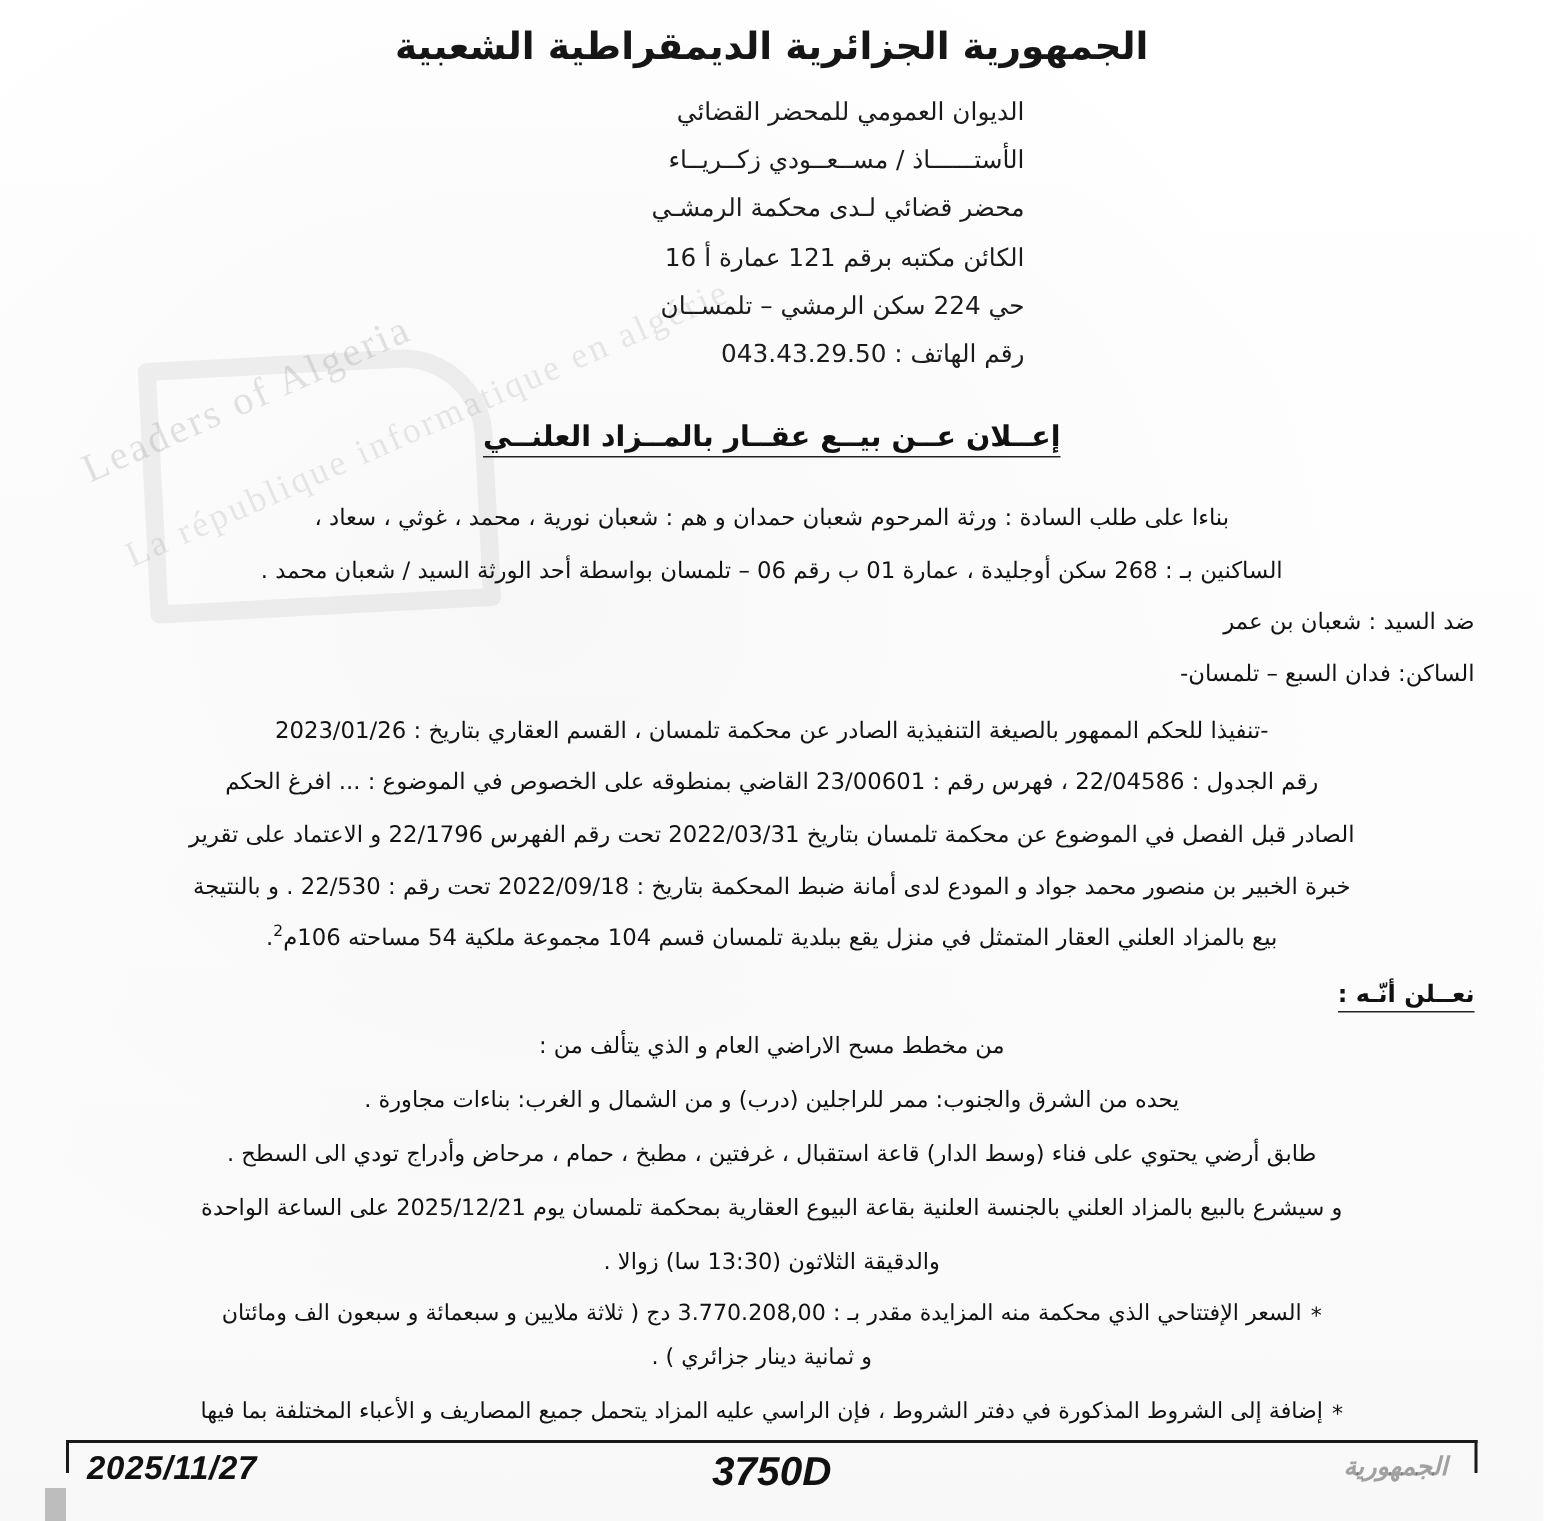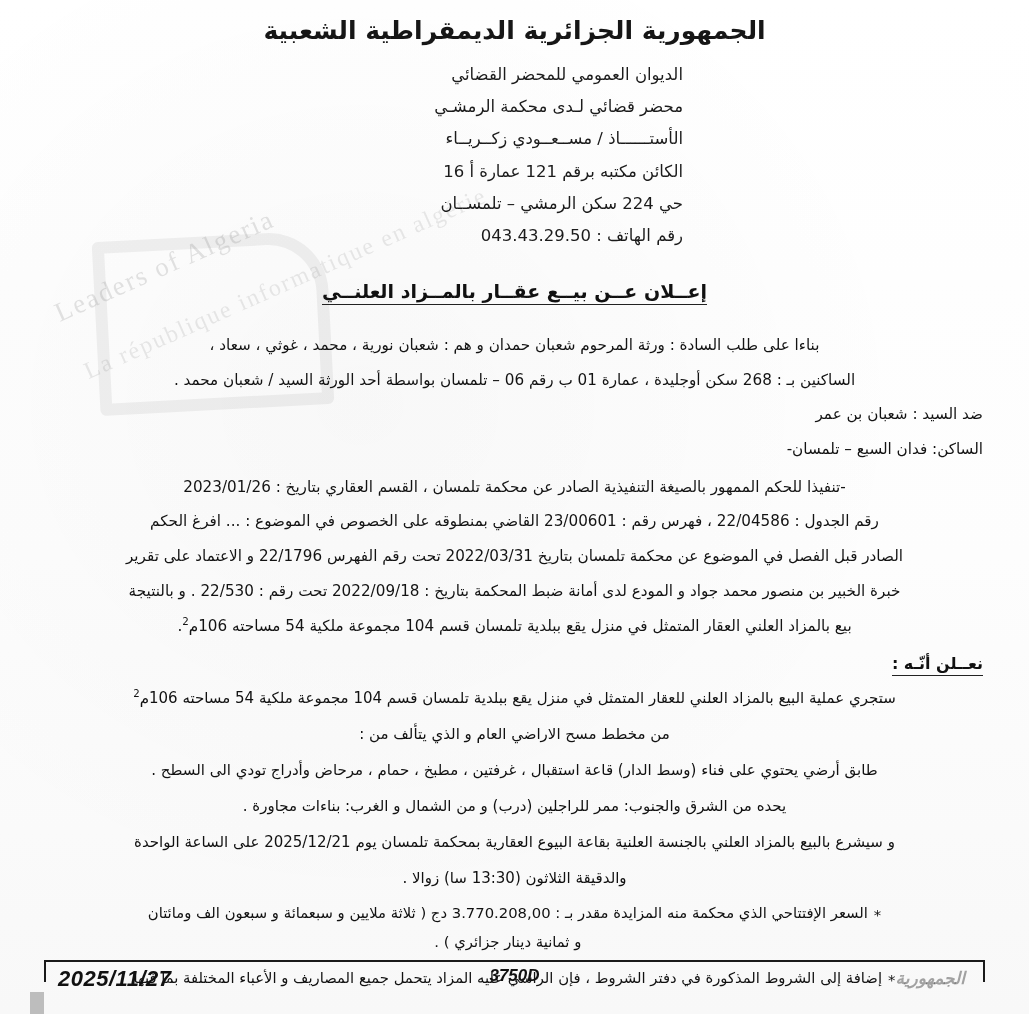--- a/index.html
+++ b/index.html
@@ -169,21 +169,21 @@
     direction: ltr;
     letter-spacing: 0.5px;
   }
   .footer .price {
     position: absolute;
     left: 0; right: 0;
     top: 6px;
     text-align: center;
     font-family: "Liberation Sans", sans-serif;
     font-weight: bold;
-    font-size: 17px;
+    font-size: 27px;
     direction: ltr;
   }
   .footer .stamp {
     position: absolute;
     right: 64px;
     top: 8px;
     font-size: 17px;
     font-weight: bold;
     color: rgba(40,40,40,0.42);
     letter-spacing: 1px;
@@ -214,22 +214,22 @@
 <div class="wm-shape"></div>
 <div class="watermark">Leaders of Algeria</div>
 <div class="watermark two">La république informatique en algérie</div>
 
 <div class="content">
 
   <div class="republic">الجمهورية الجزائرية الديمقراطية الشعبية</div>
 
   <div class="office-block">
     <div>الديوان العمومي للمحضر القضائي</div>
+    <div class="sp">الأستــــــاذ / مســعــودي زكــريــاء</div>
     <div class="sp">محضر قضائي لـدى محكمة الرمشـي</div>
-    <div class="sp">الأستــــــاذ / مســعــودي زكــريــاء</div>
     <div>الكائن مكتبه برقم 121 عمارة أ 16</div>
     <div>حي 224 سكن الرمشي – تلمســان</div>
     <div>رقم الهاتف : 043.43.29.50</div>
   </div>
 
   <div class="title-wrap">
     <span class="main-title">إعــلان عــن بيــع عقــار بالمــزاد العلنــي</span>
   </div>
 
   <div class="para">بناءا على طلب السادة : ورثة المرحوم شعبان حمدان و هم : شعبان نورية ، محمد ، غوثي ، سعاد ،</div>
@@ -242,26 +242,23 @@
   <div class="para">الصادر قبل الفصل في الموضوع عن محكمة تلمسان بتاريخ 2022/03/31 تحت رقم الفهرس 22/1796 و الاعتماد على تقرير</div>
   <div class="para">خبرة الخبير بن منصور محمد جواد و المودع لدى أمانة ضبط المحكمة بتاريخ : 2022/09/18 تحت رقم : 22/530 . و بالنتيجة</div>
   <div class="para">
     <span>بيع بالمزاد العلني العقار المتمثل في منزل يقع ببلدية تلمسان قسم 104 مجموعة ملكية 54 مساحته 106م</span><sup>2</sup><span>.</span>
   </div>
 
   <div class="sub-underline">
     <span>نعــلن أنّـه :</span>
   </div>
 
-  <div class="just">
-    <span>ستجري عملية البيع بالمزاد العلني للعقار المتمثل في منزل يقع ببلدية تلمسان قسم 104 مجموعة ملكية 54 مساحته 106م</span><sup>2</sup>
-  </div>
   <div class="just">من مخطط مسح الاراضي العام و الذي يتألف من :</div>
+  <div class="just">يحده من الشرق والجنوب: ممر للراجلين (درب) و من الشمال و الغرب: بناءات مجاورة .</div>
   <div class="just">طابق أرضي يحتوي على فناء (وسط الدار) قاعة استقبال ، غرفتين ، مطبخ ، حمام ، مرحاض وأدراج تودي الى السطح .</div>
-  <div class="just">يحده من الشرق والجنوب: ممر للراجلين (درب) و من الشمال و الغرب: بناءات مجاورة .</div>
   <div class="just">و سيشرع بالبيع بالمزاد العلني بالجنسة العلنية بقاعة البيوع العقارية بمحكمة تلمسان يوم 2025/12/21 على الساعة الواحدة</div>
   <div class="just">والدقيقة الثلاثون (13:30 سا) زوالا .</div>
 
   <div class="bullet-row">
     <span class="star">*</span>
     <span class="txt">
       <span>السعر الإفتتاحي الذي محكمة منه المزايدة مقدر بـ : 3.770.208,00 دج ( ثلاثة ملايين و سبعمائة و سبعون الف ومائتان</span><br>
       <span>و ثمانية دينار جزائري ) .</span>
     </span>
   </div>

